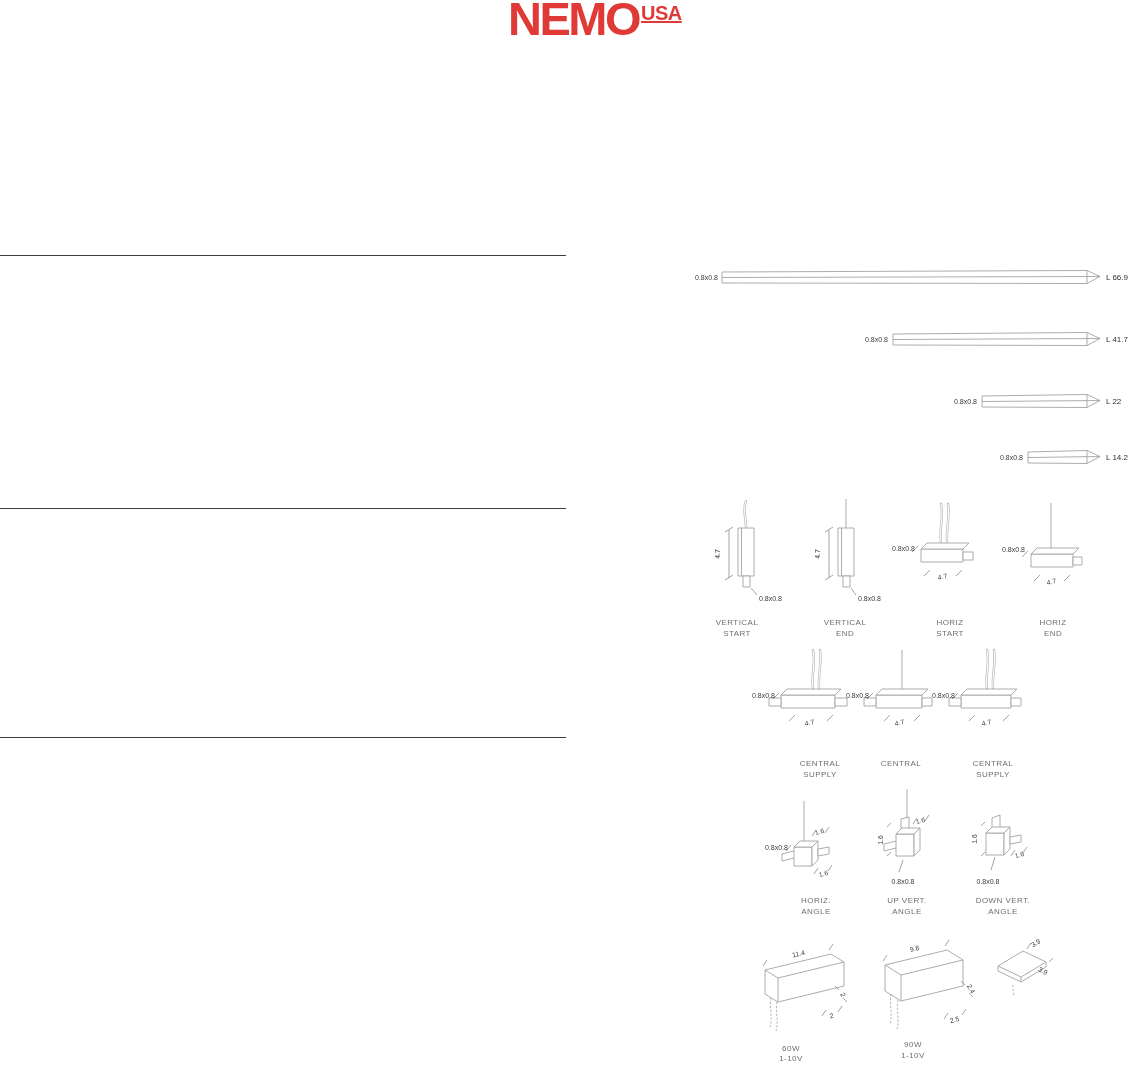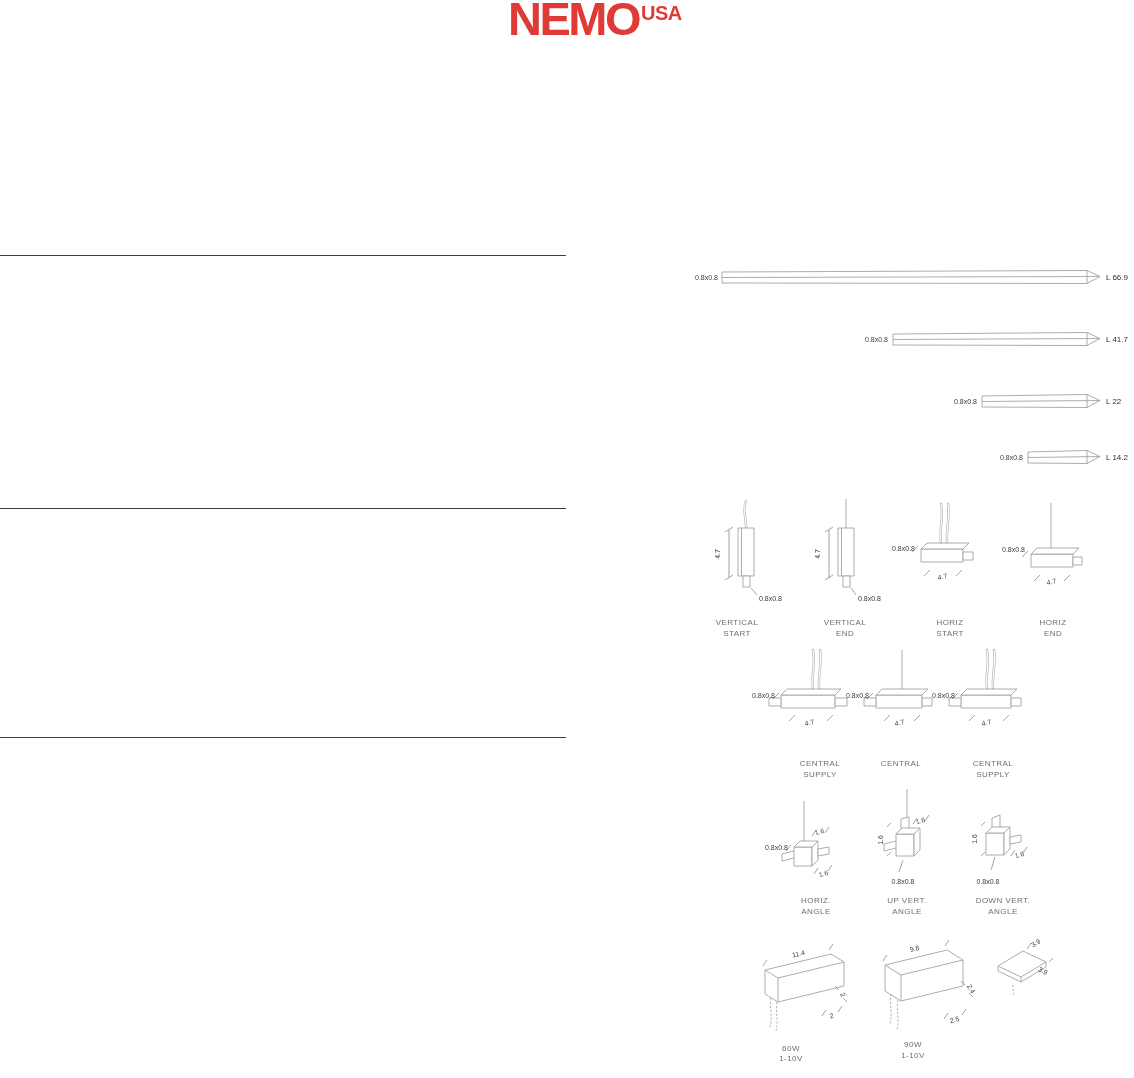--- a/index.html
+++ b/index.html
@@ -2,21 +2,21 @@
 <html><head>
 <meta charset="utf-8">
 <style>
   html,body { margin:0; padding:0; }
   body { width:1134px; height:1078px; background:#ffffff; font-family:"Liberation Sans",sans-serif; }
   .page { position:relative; width:1134px; height:1078px; background:#ffffff; overflow:hidden; }
 
   
   .logo { position:absolute; top:-4px; left:508px; display:flex; align-items:flex-start; color:#e03a36; }
   .logo-main { font-size:47px; font-weight:900; letter-spacing:-2.5px; line-height:46px; }
-  .logo-sub  { font-size:20px; font-weight:700; letter-spacing:-0.5px; line-height:20px; margin-top:7px; margin-left:2px; }
+  .logo-sub  { font-size:20px; font-weight:700; letter-spacing:-0.5px; line-height:20px; margin-top:7px; margin-left:2px;text-decoration:underline; }
 
   
   .rule { position:absolute; left:0; width:566px; height:0; border-top:1.2px solid #3f3f3f; }
   .rule-1 { top:255px; } .rule-2 { top:508px; } .rule-3 { top:737px; }
 
   
   svg.drawings { position:absolute; left:0; top:0; }
   svg text { font-family:"Liberation Sans",sans-serif; }
   .thin   { stroke:#a3a3a3; stroke-width:0.9; fill:none; stroke-linejoin:round; }
   .solid  { stroke:#a3a3a3; stroke-width:0.9; fill:#ffffff; stroke-linejoin:round; }

